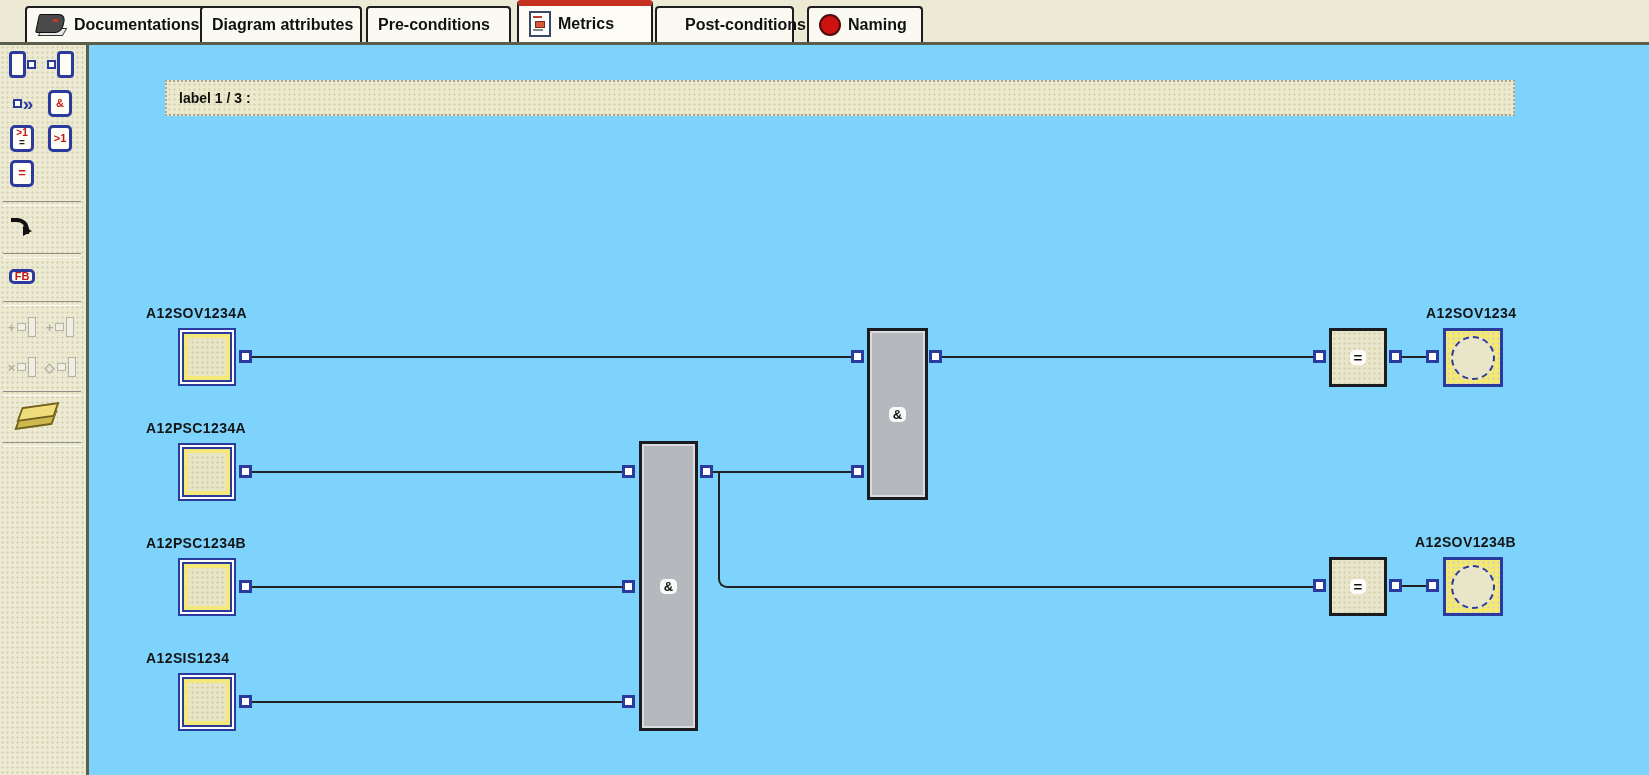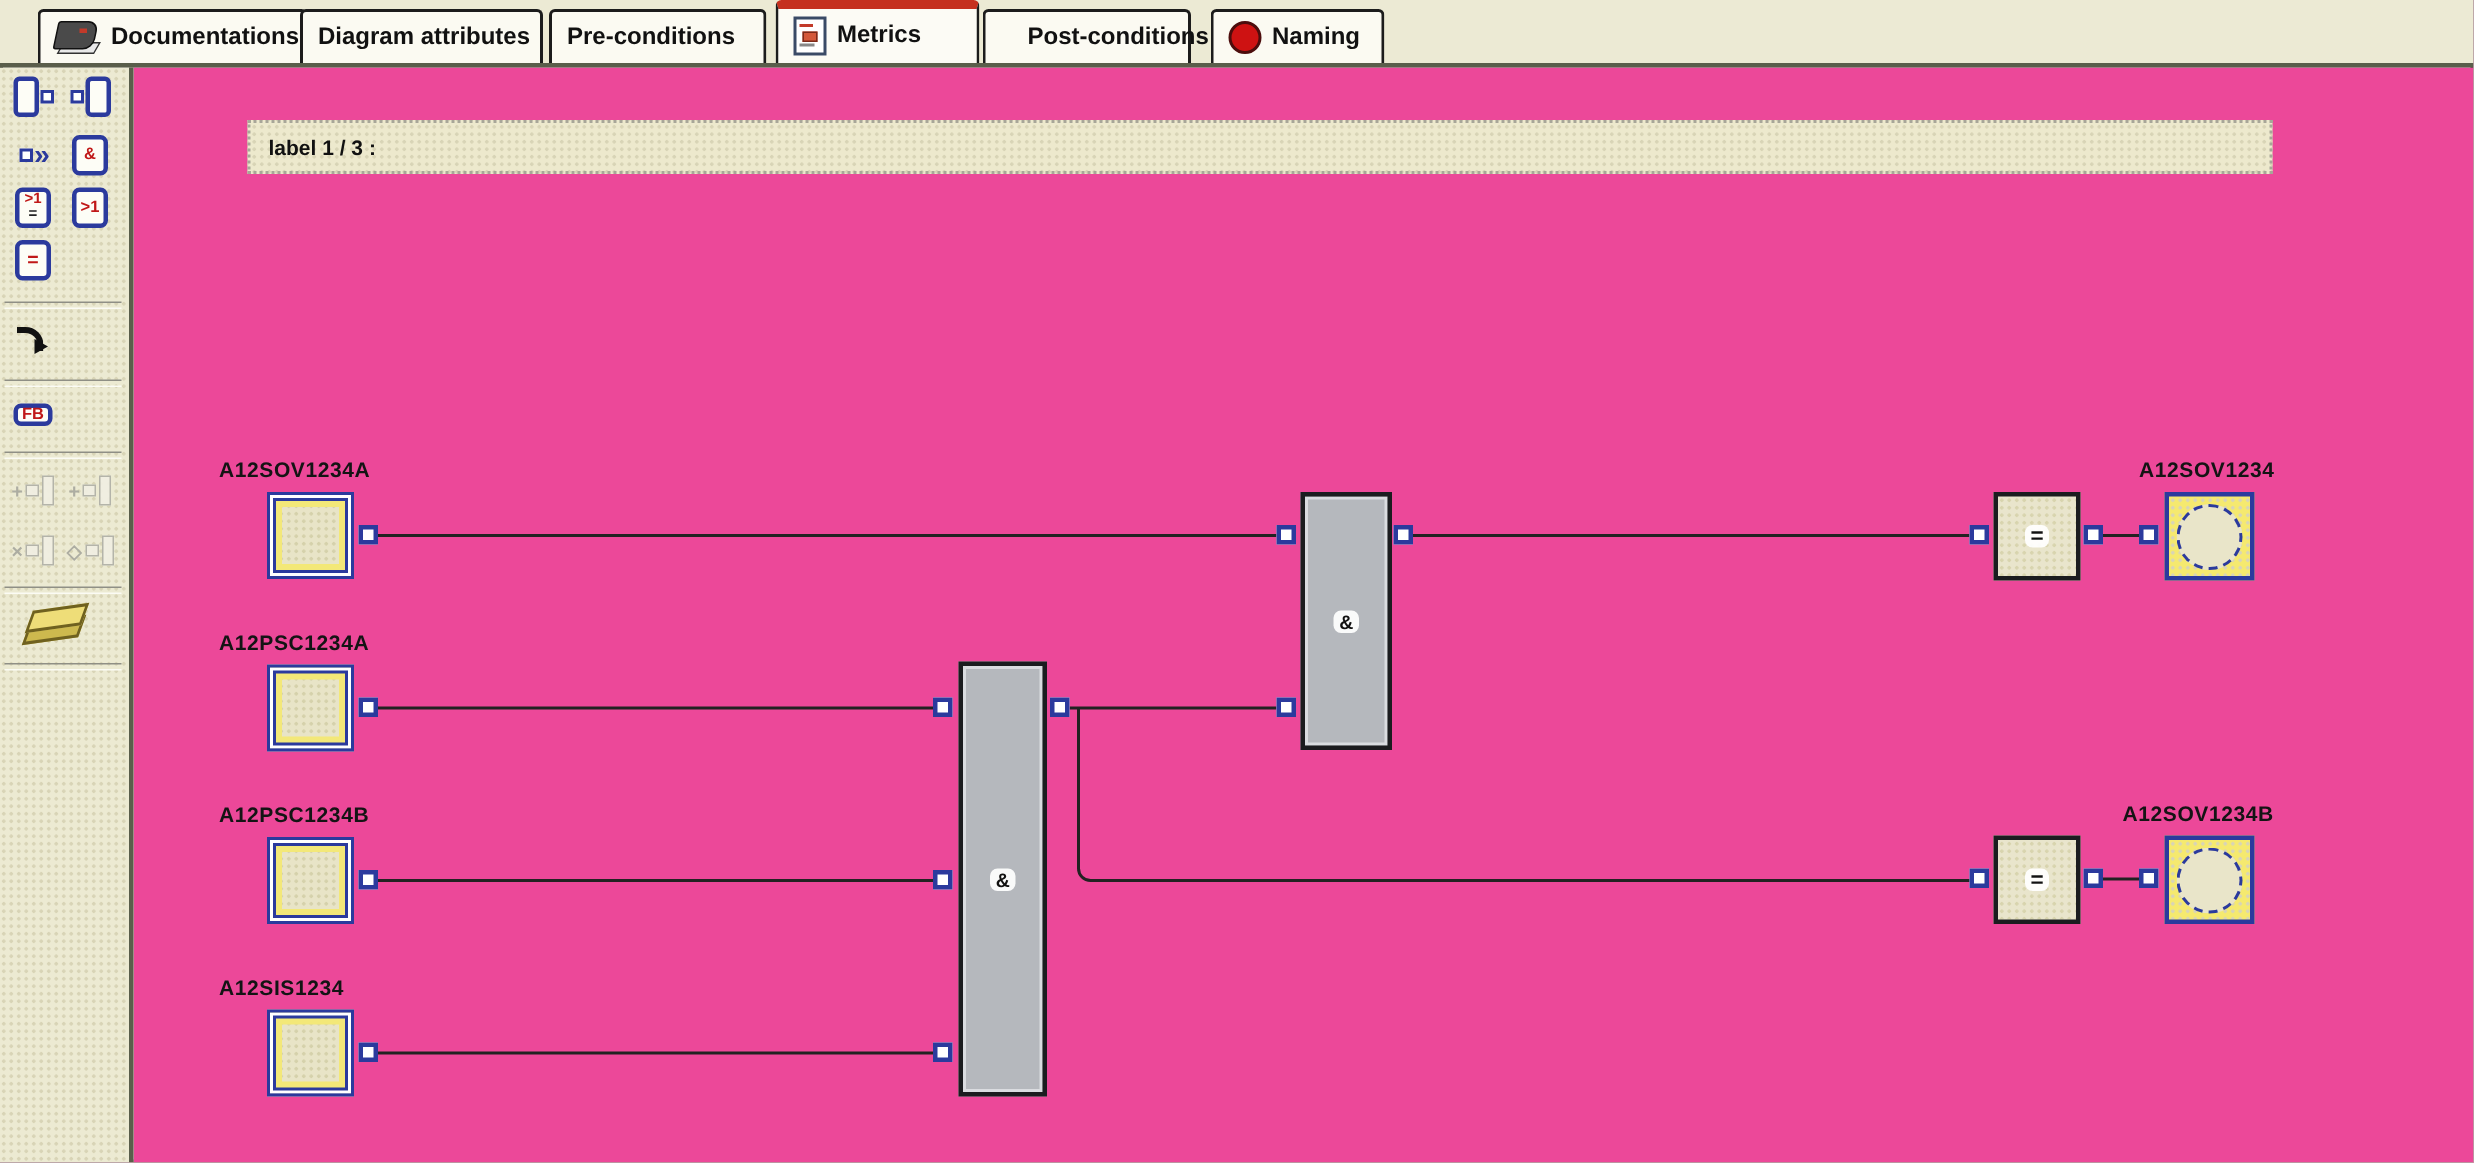--- a/index.html
+++ b/index.html
@@ -51,21 +51,21 @@
   .tool.off{opacity:.95;}
   .dgrey{display:flex;align-items:center;gap:2px;color:#aaaaa0;font-weight:700;font-size:13px;}
   .dgrey .gsq{box-sizing:border-box;width:9px;height:8px;border:1px solid #b2b2a8;background:#f1efe2;}
   .dgrey .gbar{box-sizing:border-box;width:8px;height:20px;border:1px solid #b2b2a8;background:#f1efe2;}
   .bk{position:relative;width:44px;height:30px;}
   .bk i{position:absolute;display:block;}
   .bk .b2{left:4px;top:12px;width:34px;height:10px;background:#cdb94e;border:2px solid #6f611f;transform:rotate(-8deg) skewX(-28deg);}
   .bk .b1{left:6px;top:4px;width:34px;height:10px;background:#eedd78;border:2px solid #6f611f;transform:rotate(-8deg) skewX(-28deg);}
 
   
-  .canvas{position:absolute;left:89px;top:45px;width:1560px;height:730px;background:#ec4899;text-decoration:underline;}
+  .canvas{position:absolute;left:89px;top:45px;width:1560px;height:730px;background:#7dd3fc;text-decoration:underline;}
   .labelbar{position:absolute;left:76px;top:35px;width:1350px;height:36px;box-sizing:border-box;
             background-color:#ede9cd;border:2px dotted #a8a698;display:flex;align-items:center;
             padding:0 12px;font-size:14px;font-weight:700;color:#111;}
   .nlabel{position:absolute;font-size:14px;font-weight:700;color:#141414;letter-spacing:.4px;white-space:nowrap;}
   .inode{position:absolute;width:58px;height:58px;box-sizing:border-box;border:2px solid #2b3a9d;
          box-shadow:inset 0 0 0 2px #fff,inset 0 0 0 4px #2b3a9d,inset 0 0 0 8px #f3e878;
          background-color:#e8e4c7;
          background-image:radial-gradient(circle,#d5d1ab 1px,rgba(0,0,0,0) 1.2px);background-size:5px 5px;}
   .onode{position:absolute;width:60px;height:59px;box-sizing:border-box;border:3px solid #2b3a9d;
          background-color:#f5e96f;display:flex;align-items:center;justify-content:center;}

